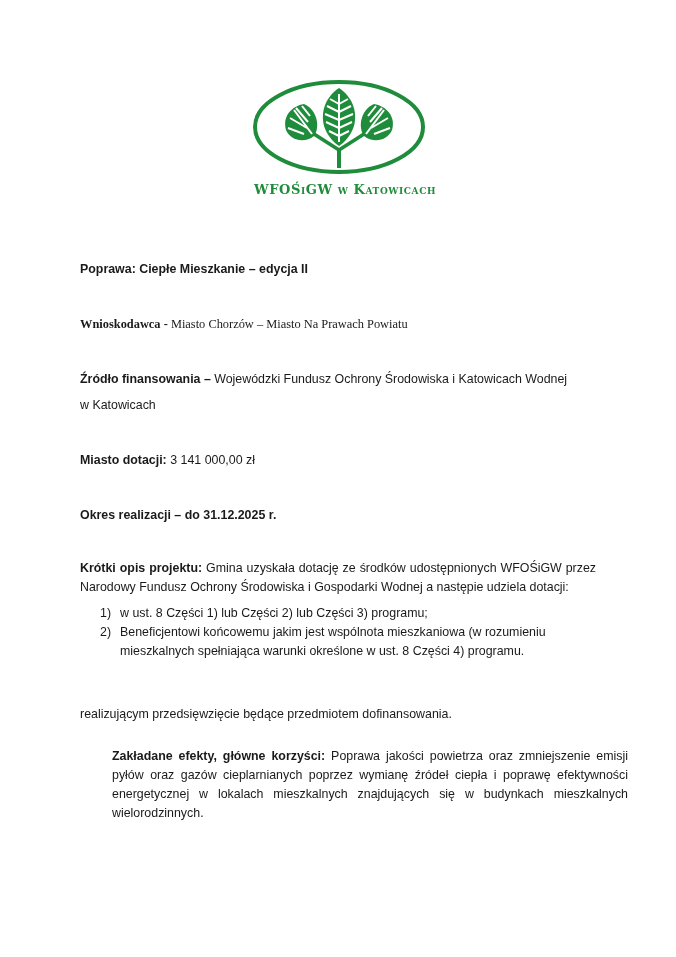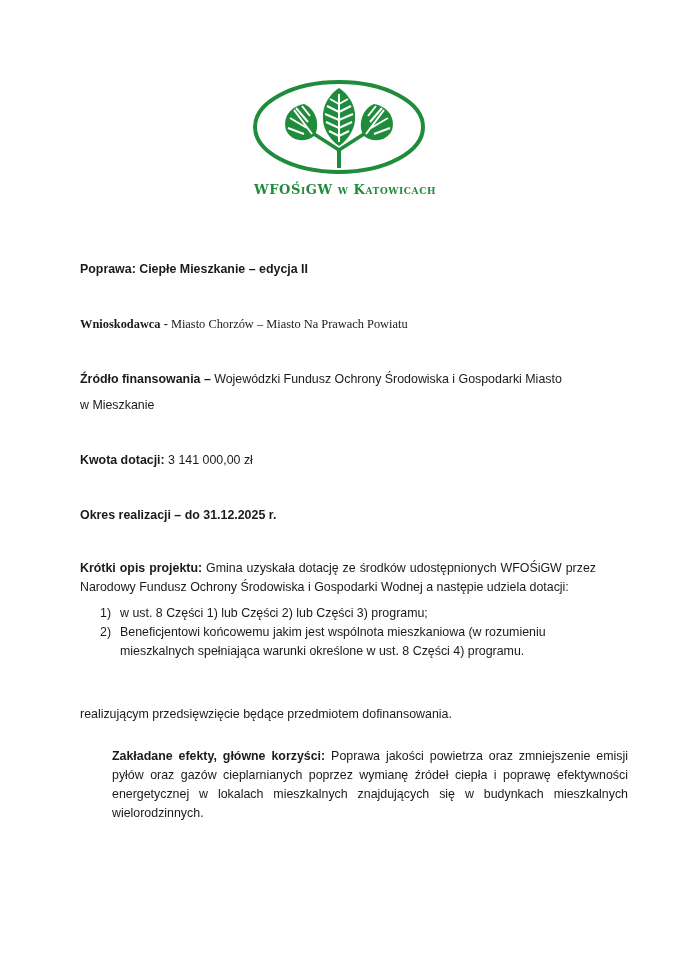--- a/index.html
+++ b/index.html
@@ -119,26 +119,26 @@
 
   <div class="content">
 
     <div class="line b" style="top:260px;">Poprawa: Ciepłe Mieszkanie – edycja II</div>
 
     <div class="line" style="top:315px;font-family:Liberation Serif, serif;">
       <span class="b">Wnioskodawca -</span><span> Miasto Chorzów – Miasto Na Prawach Powiatu</span>
     </div>
 
     <div class="line" style="top:370px;">
-      <span class="b">Źródło finansowania –</span><span> Wojewódzki Fundusz Ochrony Środowiska i Gospodarki Miasto</span>
+      <span class="b">Źródło finansowania –</span><span> Wojewódzki Fundusz Ochrony Środowiska i Katowicach Wodnej</span>
     </div>
-    <div class="line" style="top:396px;">w Mieszkanie</div>
+    <div class="line" style="top:396px;">w Katowicach</div>
 
     <div class="line" style="top:451px;">
-      <span class="b">Kwota dotacji:</span><span> 3 141 000,00 zł</span>
+      <span class="b">Miasto dotacji:</span><span> 3 141 000,00 zł</span>
     </div>
 
     <div class="line b" style="top:506px;">Okres realizacji – do 31.12.2025 r.</div>
 
     <div class="para" style="top:559px;">
       <span class="b">Krótki opis projektu:</span><span>  Gmina uzyskała dotację ze środków udostępnionych WFOŚiGW przez Narodowy Fundusz Ochrony Środowiska i Gospodarki Wodnej a następie udziela dotacji:</span>
     </div>
 
     <ul class="list" style="top:604px;">
       <li>

